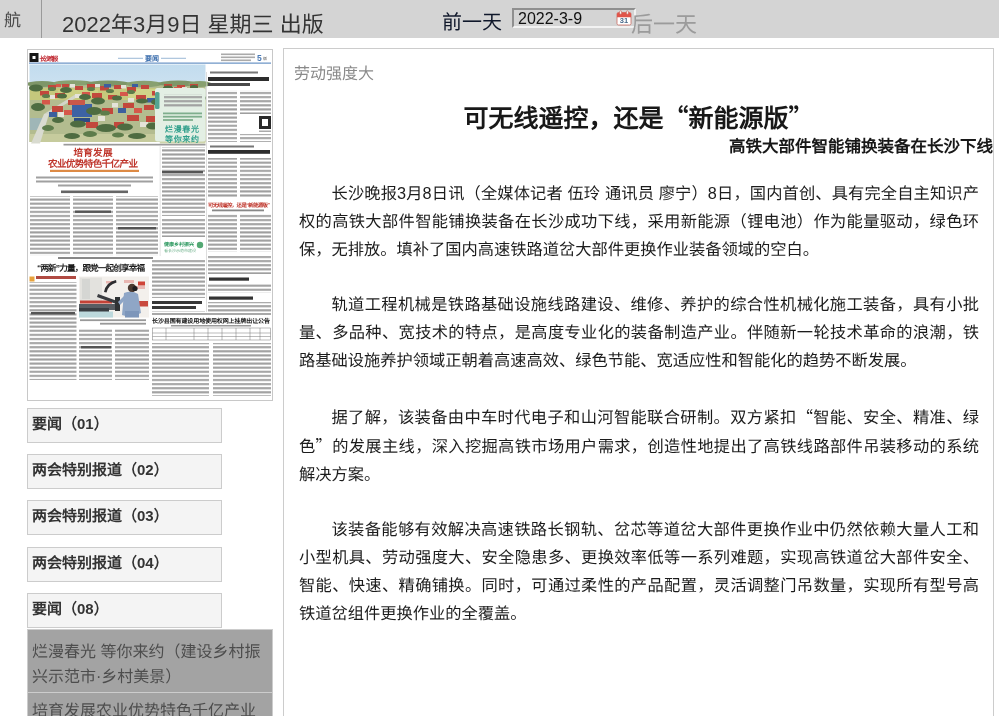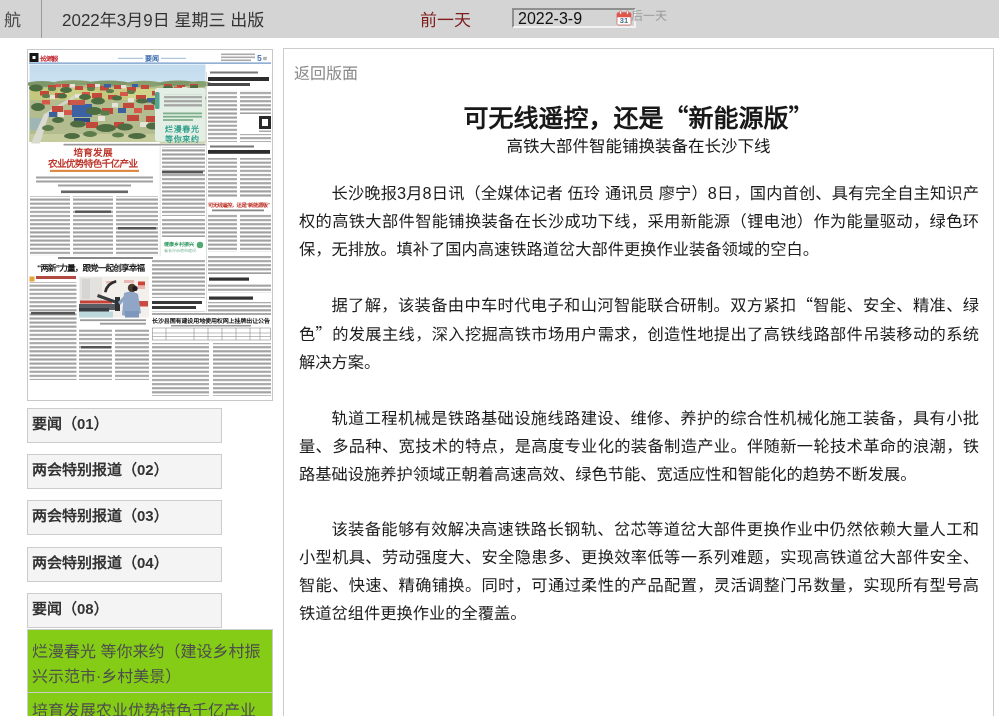--- a/index.html
+++ b/index.html
@@ -2,38 +2,38 @@
 <html lang="zh-CN"><head>
 <meta charset="utf-8">
 <style>
 *{margin:0;padding:0;box-sizing:border-box}
 html,body{width:999px;height:716px;overflow:hidden}
 body{position:relative;background:#fff;font-family:"Liberation Sans",sans-serif;color:#333}
 
 #topbar{position:absolute;left:0;top:0;width:999px;height:38px;background:#d4d4d4}
 #nav1{position:absolute;left:4px;top:6px;font-size:17px;color:#4a4a4a}
 #sep{position:absolute;left:41px;top:0;width:1px;height:38px;background:#9a9a9a}
-#pubdate{position:absolute;left:62px;top:6px;font-size:17px;color:#333}
-#prevday{position:absolute;left:420px;top:6px;font-size:17px;color:#7f1d1d}
-#nextday{position:absolute;left:631px;top:6px;font-size:12px;color:#9b9b9b}
+#pubdate{position:absolute;left:62px;top:6px;font-size:22px;color:#333}
+#prevday{position:absolute;left:442px;top:6px;font-size:20px;color:#0f172a}
+#nextday{position:absolute;left:631px;top:6px;font-size:22px;color:#9b9b9b}
 #datebox{position:absolute;left:512px;top:8px;width:124px;height:20px;background:#d4d4d4;
  border-top:2px solid #8f8f8f;border-left:2px solid #8f8f8f;border-bottom:2px solid #f2f2f2;border-right:2px solid #f2f2f2;}
 #datebox span{position:absolute;left:4px;top:0px;font-size:16px;color:#111}
 #calico{position:absolute;right:2px;top:0px}
 
 #thumb{position:absolute;left:27px;top:49px;width:246px;height:352px;border:1px solid #c8c8c8;background:#fff}
 .navbox{position:absolute;left:27px;width:195px;height:35px;background:#f4f4f4;border:1px solid #ccc;
  font-weight:bold;font-size:15px;color:#333;line-height:30px;padding-left:4px;white-space:nowrap}
-.lnkbox{position:absolute;left:27px;width:246px;background:#84cc16;border:1px solid #ccc;
+.lnkbox{position:absolute;left:27px;width:246px;background:#a3a3a3;border:1px solid #ccc;
  font-size:16px;color:#4d4d4d;padding:9px 8px 11px 4px;line-height:25px}
 
 #panel{position:absolute;left:283px;top:48px;width:711px;height:700px;background:#fff;border:1px solid #ccc}
 #back{position:absolute;left:10px;top:11px;font-size:16px;color:#8a8a8a}
 #h1{position:absolute;left:0;top:49px;width:100%;text-align:center;font-size:25px;font-weight:bold;color:#181818}
-#h2{position:absolute;left:0;top:84px;width:100%;text-align:center;font-size:16.5px;font-weight:normal;color:#181818}
+#h2{position:absolute;left:0;top:84px;width:100%;text-align:right;font-size:16.5px;font-weight:bold;color:#181818}
 #art{position:absolute;left:15px;top:131px;width:680px;font-size:16.25px;line-height:27.86px;color:#1c1c1c;text-align:justify}
 #art p{text-indent:2em;margin:0 0 27.86px 0}
 .q{font-family:"Noto Sans CJK SC","Noto Sans SC",sans-serif}
 </style>
 </head>
 <body>
 <div id="topbar">
  <div id="nav1">航</div>
  <div id="sep"></div>
  <div id="pubdate">2022年3月9日 星期三 出版</div>
@@ -324,22 +324,22 @@
 
 <div class="navbox" style="top:408px">要闻（01）</div>
 <div class="navbox" style="top:454px">两会特别报道（02）</div>
 <div class="navbox" style="top:500px">两会特别报道（03）</div>
 <div class="navbox" style="top:547px">两会特别报道（04）</div>
 <div class="navbox" style="top:593px">要闻（08）</div>
 <div class="lnkbox" style="top:629px;height:64px">烂漫春光 等你来约（建设乡村振兴示范市·乡村美景）</div>
 <div class="lnkbox" style="top:692px;height:60px;padding-top:4.5px">培育发展农业优势特色千亿产业</div>
 
 <div id="panel">
- <div id="back">返回版面</div>
+ <div id="back">劳动强度大</div>
  <div id="h1">可无线遥控，还是<span class="q">“</span>新能源版<span class="q">”</span></div>
  <div id="h2">高铁大部件智能铺换装备在长沙下线</div>
  <div id="art">
   <p>长沙晚报3月8日讯（全媒体记者 伍玲 通讯员 廖宁）8日，国内首创、具有完全自主知识产权的高铁大部件智能铺换装备在长沙成功下线，采用新能源（锂电池）作为能量驱动，绿色环保，无排放。填补了国内高速铁路道岔大部件更换作业装备领域的空白。</p>
+  <p>轨道工程机械是铁路基础设施线路建设、维修、养护的综合性机械化施工装备，具有小批量、多品种、宽技术的特点，是高度专业化的装备制造产业。伴随新一轮技术革命的浪潮，铁路基础设施养护领域正朝着高速高效、绿色节能、宽适应性和智能化的趋势不断发展。</p>
   <p>据了解，该装备由中车时代电子和山河智能联合研制。双方紧扣<span class="q">“</span>智能、安全、精准、绿色<span class="q">”</span>的发展主线，深入挖掘高铁市场用户需求，创造性地提出了高铁线路部件吊装移动的系统解决方案。</p>
-  <p>轨道工程机械是铁路基础设施线路建设、维修、养护的综合性机械化施工装备，具有小批量、多品种、宽技术的特点，是高度专业化的装备制造产业。伴随新一轮技术革命的浪潮，铁路基础设施养护领域正朝着高速高效、绿色节能、宽适应性和智能化的趋势不断发展。</p>
   <p>该装备能够有效解决高速铁路长钢轨、岔芯等道岔大部件更换作业中仍然依赖大量人工和小型机具、劳动强度大、安全隐患多、更换效率低等一系列难题，实现高铁道岔大部件安全、智能、快速、精确铺换。同时，可通过柔性的产品配置，灵活调整门吊数量，实现所有型号高铁道岔组件更换作业的全覆盖。</p>
  </div>
 </div>
 
 </body></html>

